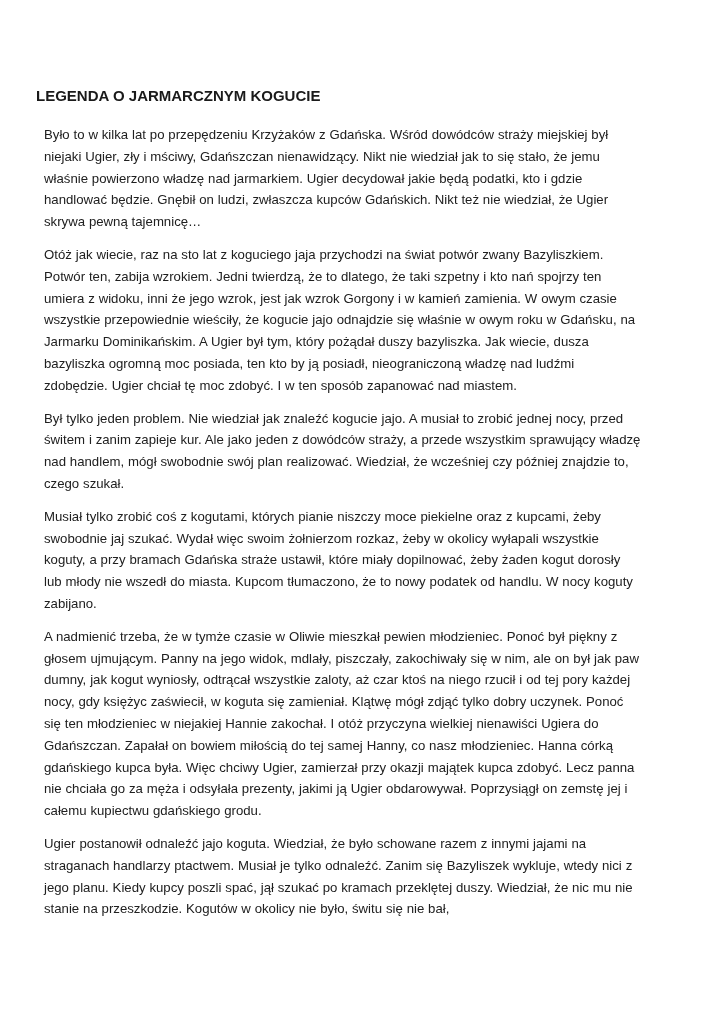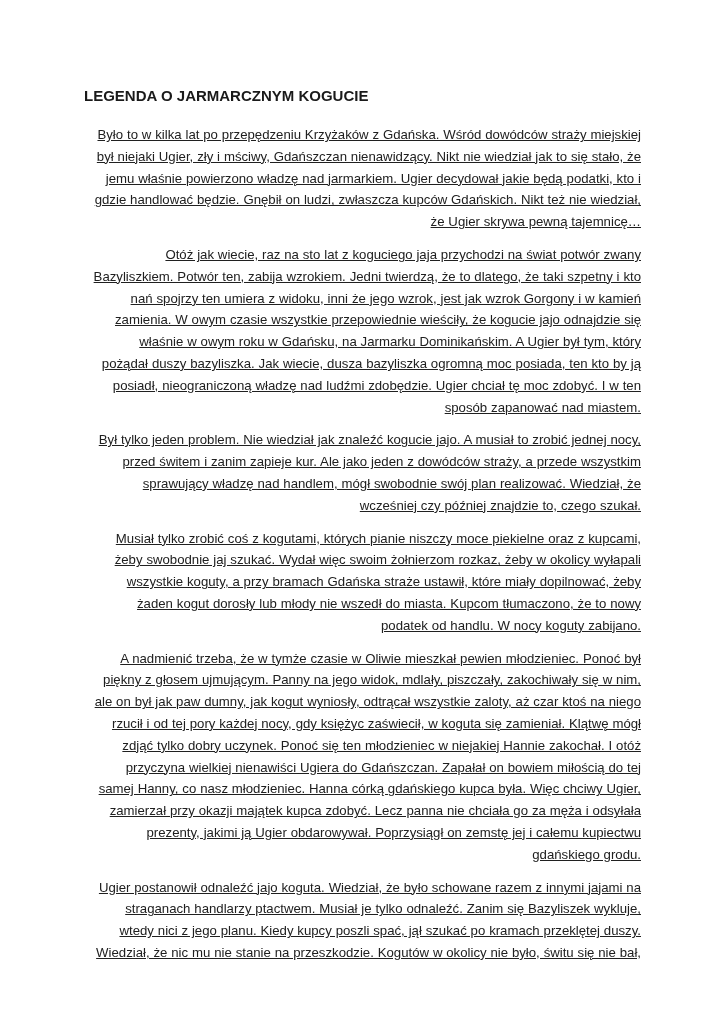--- a/index.html
+++ b/index.html
@@ -7,40 +7,39 @@
     margin: 0;
     padding: 0;
     background: #ffffff;
   }
   .page {
     position: relative;
     width: 725px;
     height: 1024px;
     margin: 0 auto;
     box-sizing: border-box;
-    padding: 86px 84px 0 84px;
+    padding: 86px 84px 0 36px;
     background: #ffffff;
     color: #202020;
     font-family: "Liberation Sans", "DejaVu Sans", sans-serif;
     overflow: hidden;
   }
   .doc-title {
     font-size: 15px;
     font-weight: 700;
     line-height: 20px;
     margin: 0 0 18px 0;
     color: #1a1a1a;
   }
   .doc-paragraph {
     font-size: 13.2px;
     line-height: 21.8px;
     margin: 0 0 11px 8px;
-    text-align: right;
+    text-align: left;
     word-spacing: 0.2px;
-    text-decoration: underline;
   }
 </style>
 </head>
 <body>
 
 <div class="page">
   <h1 class="doc-title">LEGENDA O JARMARCZNYM KOGUCIE</h1>
 
   <p class="doc-paragraph">Było to w kilka lat po przepędzeniu Krzyżaków z Gdańska. Wśród dowódców straży miejskiej był niejaki Ugier, zły i mściwy, Gdańszczan nienawidzący. Nikt nie wiedział jak to się stało, że jemu właśnie powierzono władzę nad jarmarkiem. Ugier decydował jakie będą podatki, kto i gdzie handlować będzie. Gnębił on ludzi, zwłaszcza kupców Gdańskich. Nikt też nie wiedział, że Ugier skrywa pewną tajemnicę…</p>
 

